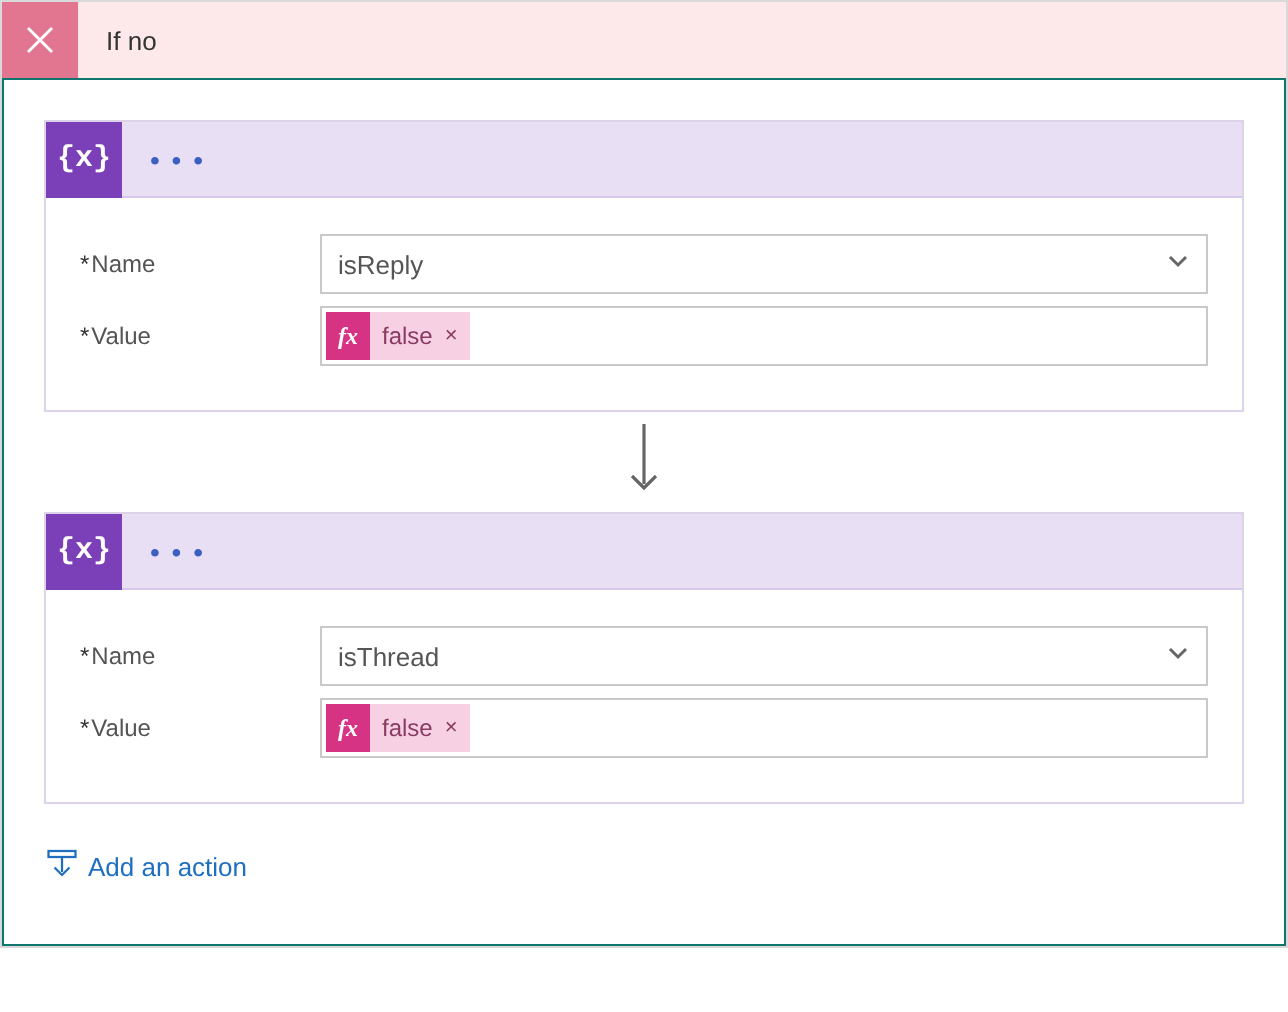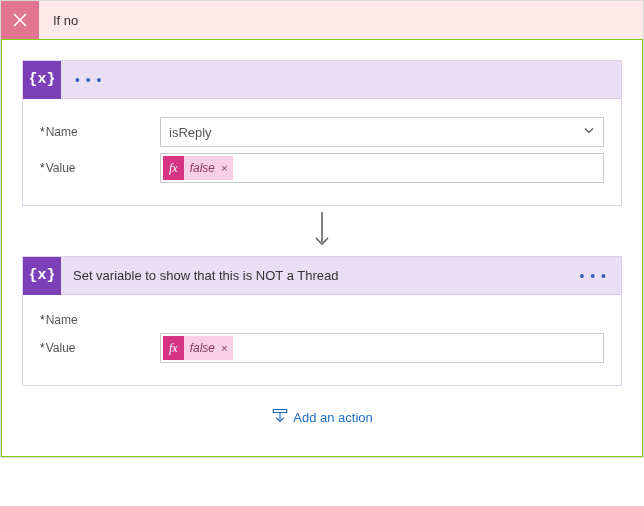--- a/index.html
+++ b/index.html
@@ -5,21 +5,21 @@
   * { box-sizing: border-box; margin: 0; padding: 0; }
   body {
     font-family: "Segoe UI", Arial, sans-serif;
     font-size: 13px;
     background: #fff;
     color: #333;
     width: 644px;
   }
   .container {
     border: 1px solid #d9d9d9;
-    background: #84cc16;
+    background: #0f766e;
   }
   .header-bar {
     display: flex;
     align-items: center;
     background: #fde9e9;
     height: 38px;
   }
   .close-box {
     width: 38px;
     height: 38px;
@@ -116,47 +116,47 @@
   .fx-icon {
     background: #d63384;
     color: #fff;
     font-style: italic;
     font-family: Georgia, serif;
     font-size: 12px;
     padding: 0 6px;
     height: 24px;
     display: flex;
     align-items: center;
+    font-weight: bold;
   }
   .fx-label {
     background: #f7d1e3;
     color: #8a3b62;
     padding: 0 6px;
     height: 24px;
     display: flex;
     align-items: center;
     gap: 6px;
     font-size: 12px;
-    font-style: italic;
   }
   .fx-remove {
     cursor: pointer;
     font-size: 11px;
     color: #8a3b62;
   }
   .arrow-connector {
     display: flex;
     justify-content: center;
     padding: 6px 0;
   }
   .arrow-connector svg { width: 20px; height: 38px; }
   .add-action {
     display: flex;
     align-items: center;
-    justify-content: center;
+    justify-content: flex-start;
     gap: 4px;
     color: #1f6fc1;
     padding: 22px 0 20px 0;
     cursor: pointer;
     font-size: 13px;
   }
   .add-action svg { width: 18px; height: 18px; }
 </style>
 </head>
 <body>
@@ -209,26 +209,33 @@
     <div class="arrow-connector">
       <svg viewBox="0 0 20 38">
         <line x1="10" y1="0" x2="10" y2="30" stroke="#666" stroke-width="1.6"></line>
         <polyline points="4,26 10,32 16,26" fill="none" stroke="#666" stroke-width="1.6"></polyline>
       </svg>
     </div>
 
     <div class="card">
       <div class="card-header">
         <div class="card-icon">{x}</div>
-        <div class="card-title">Set variable to show that this is NOT a Thread</div>
         <div class="card-menu">• • •</div>
       </div>
       <div class="card-body">
         <div class="field-row">
           <div class="field-label"><span class="req">*</span><span>Name</span></div>
+          <div class="input-box">
+            <span>isThread</span>
+            <span class="chevron">
+              <svg viewBox="0 0 12 12">
+                  <polyline points="2,4 6,8 10,4" fill="none" stroke="#666" stroke-width="1.5"></polyline>
+                </svg>
+            </span>
+          </div>
         </div>
         <div class="field-row">
           <div class="field-label"><span class="req">*</span><span>Value</span></div>
           <div class="pill-container">
             <span class="fx-badge">
               <span class="fx-icon">fx</span>
               <span class="fx-label">
                 <span>false</span>
                 <span class="fx-remove">×</span>
               </span>

